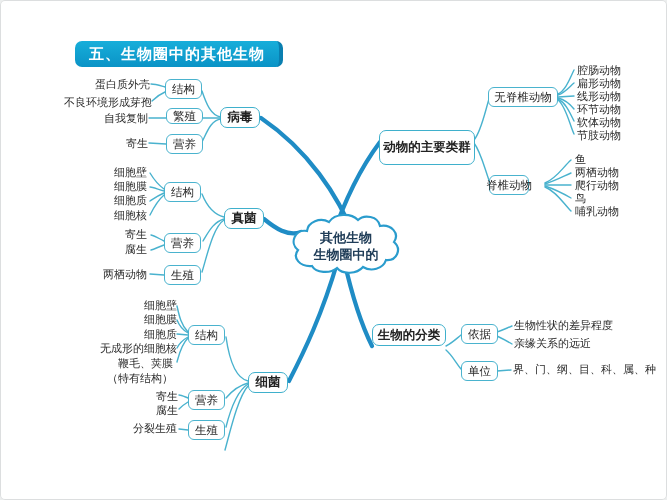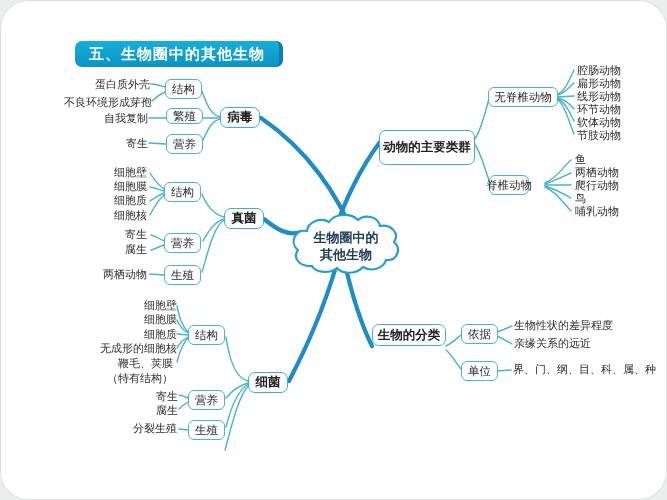--- a/index.html
+++ b/index.html
@@ -4,21 +4,21 @@
 <style>
   html,body{margin:0;padding:0;}
   body{
     width:667px;height:500px;
     background:#eceeee;
     font-family:"DejaVu Sans","Liberation Sans",sans-serif;
     position:relative;overflow:hidden;
   }
   .stage{
     position:absolute;left:0;top:0;width:667px;height:500px;
-    background:#ffffff;border-radius:28px;
+    background:#ffffff;border-radius:5px;
     box-shadow:0 0 0 1px #dcdedf inset;
   }
   svg.wires{position:absolute;left:0;top:0;}
   .branch{stroke:#1f8cc5;stroke-width:4.2;fill:none;stroke-linecap:round;}
   .wire{stroke:#49b2ce;stroke-width:1.4;fill:none;stroke-linecap:round;}
   .cloud{fill:#ffffff;stroke:#2a9ccd;stroke-width:2.2;}
   .banner{
     position:absolute;left:75px;top:41px;height:26px;
     background:linear-gradient(180deg,#17aeda,#0a93c6);
     border-right:4px solid #0a7fb0;
@@ -136,22 +136,22 @@
          C 391 224 400 233 394 242
          C 402 249 397 261 386 260
          C 383 269 371 272 363 267
          C 357 274 343 275 337 268
          C 330 274 316 273 312 266 Z"></path>
   </svg>
 
   <div class="banner">五、生物圈中的其他生物</div>
 
   <div class="cloud-text">
+    <div>其他生物</div>
     <div>生物圈中的</div>
-    <div>其他生物</div>
   </div>
 
   <div class="main" style="left:220px;top:107px;width:40px;height:21px">病毒</div>
   <div class="main" style="left:224px;top:208px;width:40px;height:21px">真菌</div>
   <div class="main" style="left:248px;top:372px;width:40px;height:21px">细菌</div>
   <div class="main" style="left:379px;top:130px;width:96px;height:35px">动物的主要类群</div>
   <div class="main" style="left:372px;top:324px;width:74px;height:22px">生物的分类</div>
 
   <div class="sub" style="left:165px;top:79px;width:37px;height:20px">结构</div>
   <div class="sub" style="left:166px;top:108px;width:37px;height:16px">繁殖</div>

